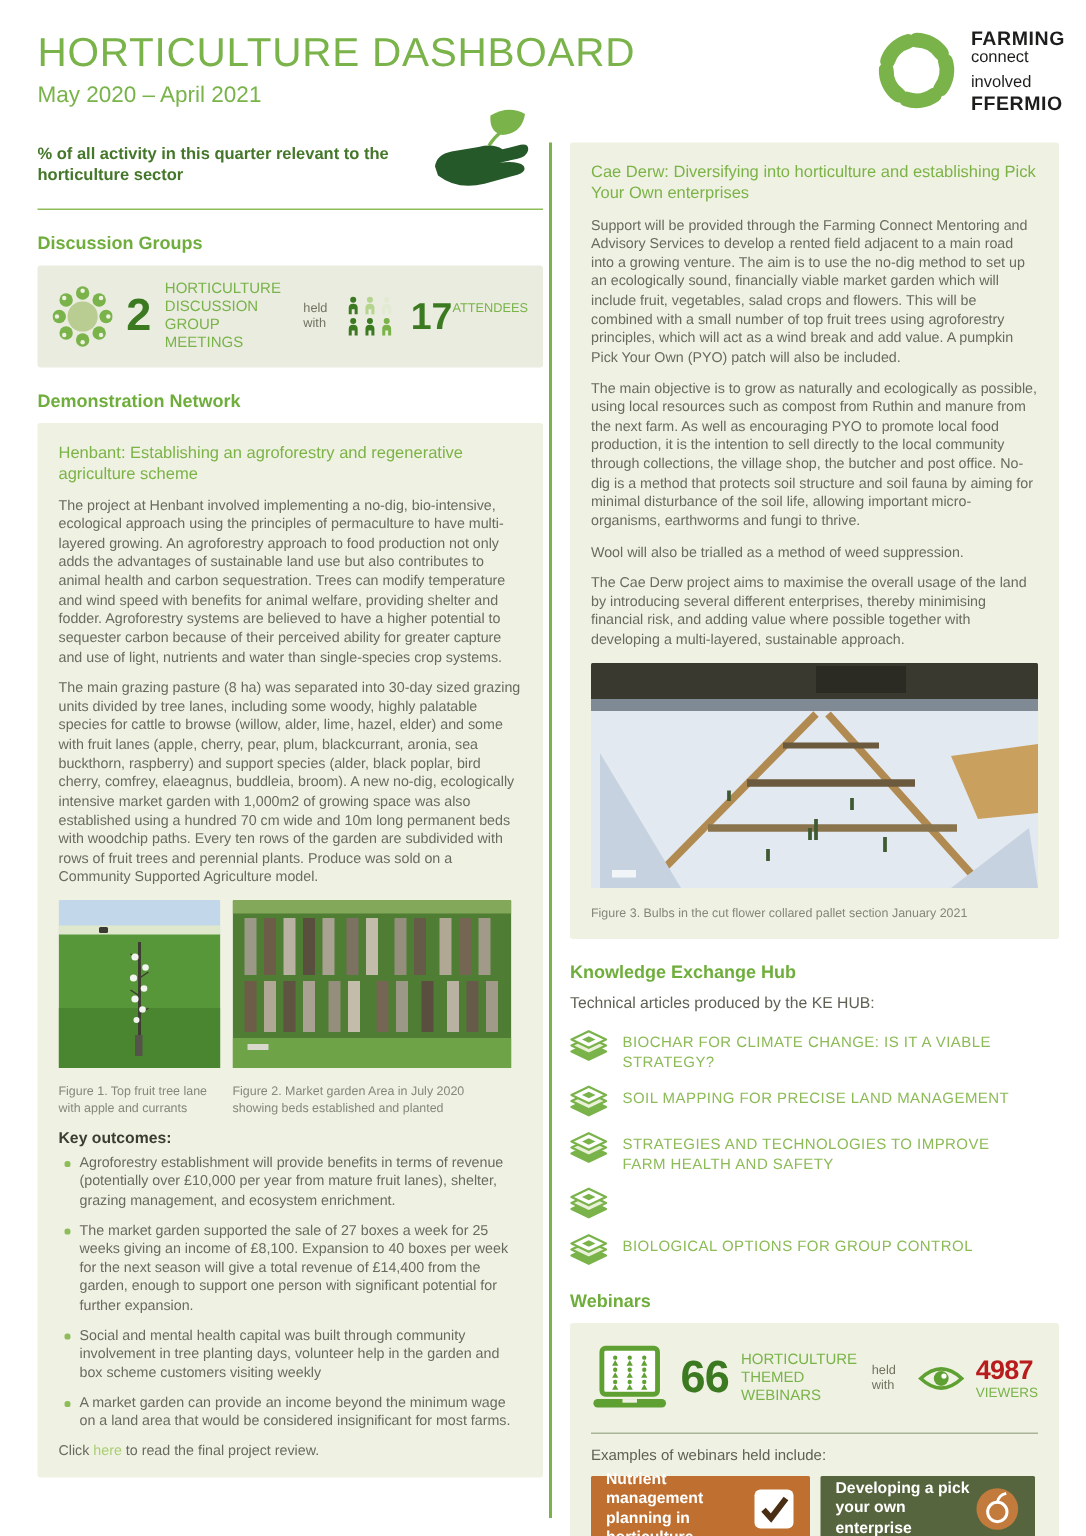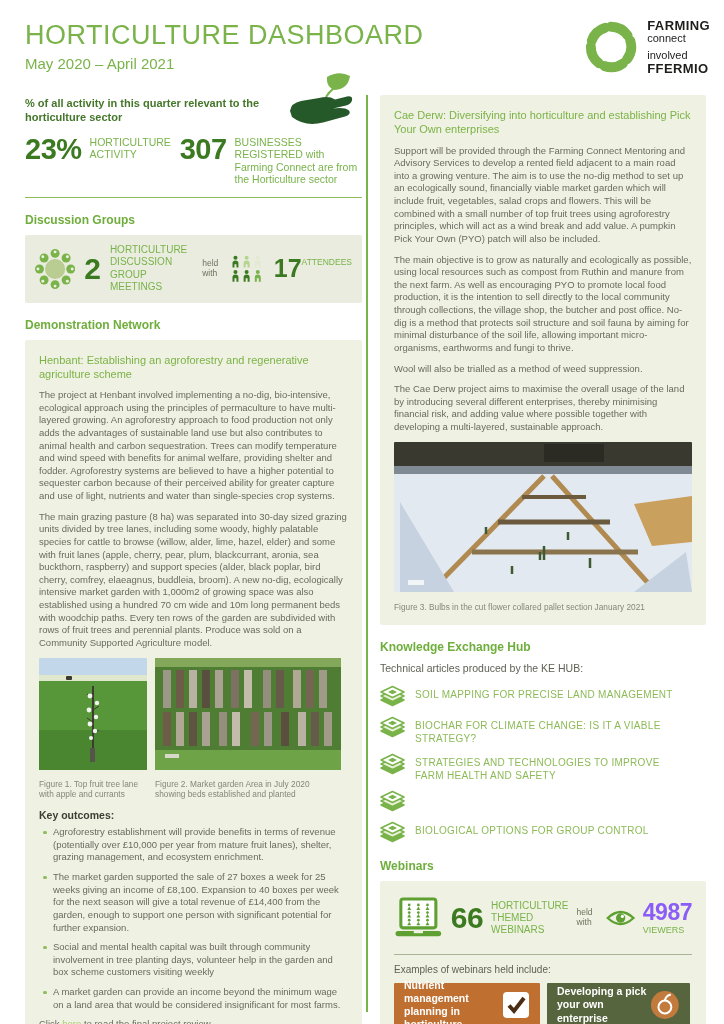--- a/index.html
+++ b/index.html
@@ -62,21 +62,21 @@
   .ke-item { display:flex; gap:10px; align-items:flex-start; margin-bottom:8px; cursor:pointer; }
   .ke-item .ke-icon { flex:0 0 auto; }
   .ke-text { font-size:10px; color:#8cbb57; letter-spacing:.3px; line-height:1.3; padding-top:3px; }
 
   
   .webinar-box { background:#eff1e2; border-radius:2px; padding:12px 14px; margin-top:6px; }
   .web-stats { display:flex; align-items:center; gap:8px; }
   .web-num { font-size:30px; font-weight:bold; color:#3c7a21; letter-spacing:-.5px; }
   .web-label { font-size:10px; color:#79b34a; width:92px; line-height:1.2; }
   .viewers-stack { display:flex; flex-direction:column; line-height:1; }
-  .viewers-num { font-size:23px; font-weight:bold; color:#8b5cf6; letter-spacing:-.5px; }
+  .viewers-num { font-size:18px; font-weight:bold; color:#b91c1c; letter-spacing:-.5px; }
   .viewers-label { font-size:9px; color:#79b34a; margin-top:2px; }
   .web-divider { border:none; border-top:1px solid #aab598; margin:11px 0 9px; }
   .examples-intro { font-size:10px; color:#5f6155; margin-bottom:8px; }
   .cards-row { display:flex; gap:7px; }
   .card { height:45px; display:flex; align-items:center; justify-content:space-between; padding:0 10px; border-radius:1px; }
   .card-text { color:#fff; font-size:10.5px; font-weight:bold; line-height:1.25; }
   .card-orange { background:#bf7031; width:146px; }
   .card-olive  { background:#57653e; width:143px; }
   .card-orange .card-text { width:96px; } .card-olive .card-text { width:94px; }
 </style>
@@ -112,26 +112,20 @@
 
     <div class="intro-row">
       <p class="intro-statement">% of all activity in this quarter relevant to the horticulture sector</p>
       <svg class="hand-icon" width="66" height="54" viewBox="0 0 66 54">
         <path fill="#79b34a" d="M39 5 Q51 -2 62 4 Q60 17 47 18 Q38 16 39 5 Z"></path>
         <path fill="none" stroke="#79b34a" stroke-width="2.2" d="M46 16 Q41 20 38 25"></path>
         <path fill="#265929" d="M2 39 Q3 31 13 29 L31 26 Q41 23.5 47 27.5 L59 24.5 Q65 23.5 64 28.5 Q63 32.5 57 33.8 L45 36.5 Q57 35 61 38.5 Q63.5 42.5 57 44.5 L35 50.5 Q17 55 4 45 Z"></path>
       </svg>
     </div>
 
-    <div class="stats-row">
-      <span class="stat-num">23%</span>
-      <span class="stat-label w95">HORTICULTURE ACTIVITY</span>
-      <span class="stat-num">307</span>
-      <span class="stat-label w150"><span>BUSINESSES REGISTERED</span> <span class="stat-sub">with Farming Connect are from the Horticulture sector</span></span>
-    </div>
 
     <hr class="green-rule">
 
     <h2 class="section">Discussion Groups</h2>
 
     <div class="disc-box">
       <svg width="54" height="54" viewBox="0 0 54 54">
         <circle cx="27" cy="27" r="13.5" fill="#b9cc92"></circle>
         <g fill="#79b34a">
           <circle cx="48" cy="27" r="6"></circle>
@@ -312,32 +306,32 @@
 
     <div class="ke-item">
       <svg class="ke-icon" width="25" height="23" viewBox="0 0 25 23">
         <g stroke="#79b34a" stroke-width="1.5" stroke-linejoin="round">
           <path d="M12.5 9.5 L24 15 12.5 20.5 1 15 Z" fill="#79b34a"></path>
           <path d="M12.5 5.5 L24 11 12.5 16.5 1 11 Z" fill="#e9f1d8"></path>
           <path d="M12.5 1.5 L24 7 12.5 12.5 1 7 Z" fill="#ffffff"></path>
         </g>
         <path d="M12.5 4.8 L17 7 12.5 9.2 8 7 Z" fill="#79b34a"></path>
       </svg>
-      <span class="ke-text">SOIL MAPPING FOR PRECISE LAND MANAGEMENT</span>
+      <span class="ke-text">BIOCHAR FOR CLIMATE CHANGE: IS IT A VIABLE STRATEGY?</span>
     </div>
     <div class="ke-item">
       <svg class="ke-icon" width="25" height="23" viewBox="0 0 25 23">
         <g stroke="#79b34a" stroke-width="1.5" stroke-linejoin="round">
           <path d="M12.5 9.5 L24 15 12.5 20.5 1 15 Z" fill="#79b34a"></path>
           <path d="M12.5 5.5 L24 11 12.5 16.5 1 11 Z" fill="#e9f1d8"></path>
           <path d="M12.5 1.5 L24 7 12.5 12.5 1 7 Z" fill="#ffffff"></path>
         </g>
         <path d="M12.5 4.8 L17 7 12.5 9.2 8 7 Z" fill="#79b34a"></path>
       </svg>
-      <span class="ke-text">BIOCHAR FOR CLIMATE CHANGE: IS IT A VIABLE STRATEGY?</span>
+      <span class="ke-text">SOIL MAPPING FOR PRECISE LAND MANAGEMENT</span>
     </div>
     <div class="ke-item">
       <svg class="ke-icon" width="25" height="23" viewBox="0 0 25 23">
         <g stroke="#79b34a" stroke-width="1.5" stroke-linejoin="round">
           <path d="M12.5 9.5 L24 15 12.5 20.5 1 15 Z" fill="#79b34a"></path>
           <path d="M12.5 5.5 L24 11 12.5 16.5 1 11 Z" fill="#e9f1d8"></path>
           <path d="M12.5 1.5 L24 7 12.5 12.5 1 7 Z" fill="#ffffff"></path>
         </g>
         <path d="M12.5 4.8 L17 7 12.5 9.2 8 7 Z" fill="#79b34a"></path>
       </svg>

